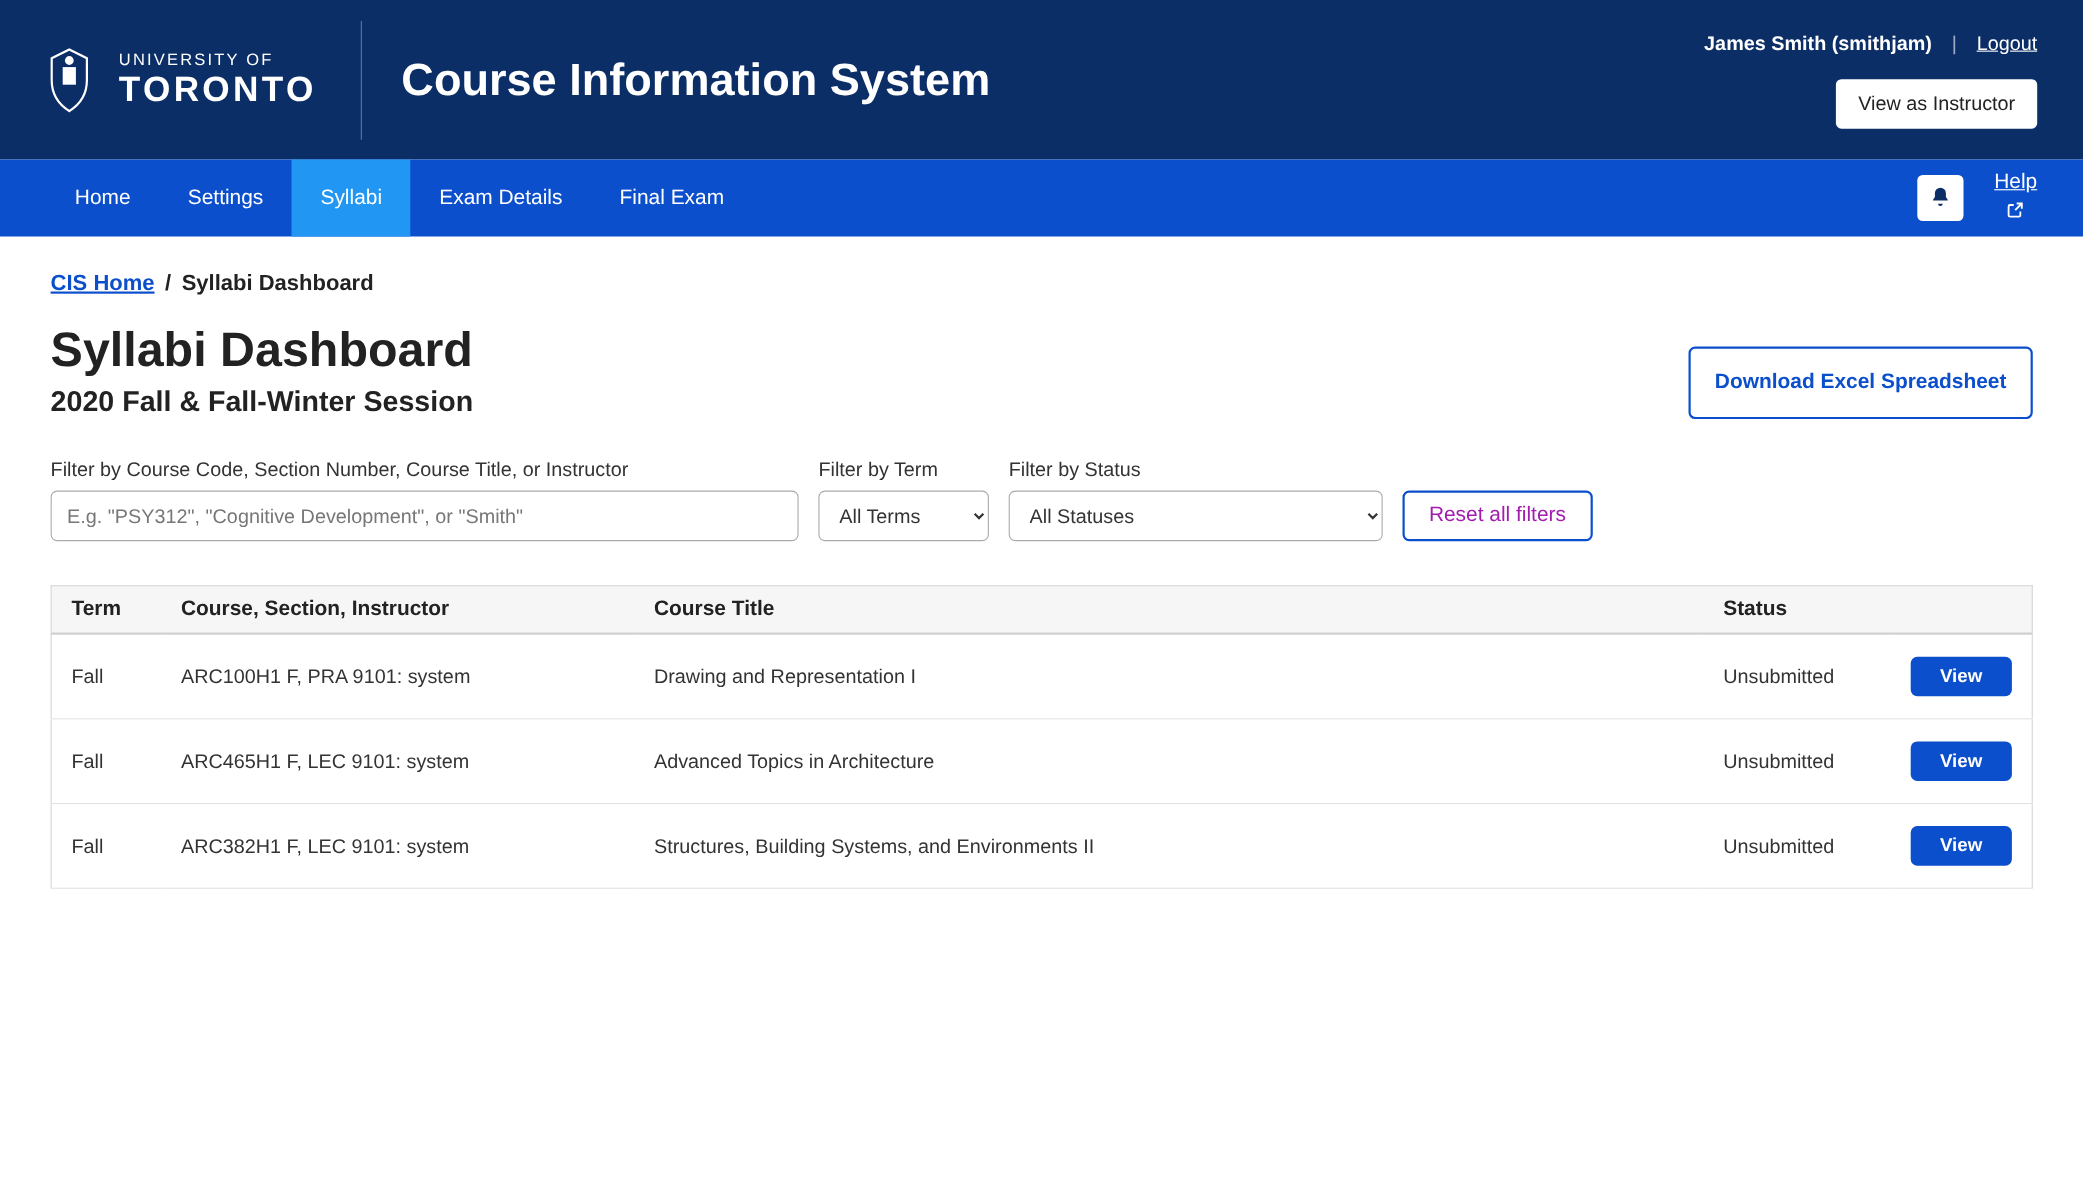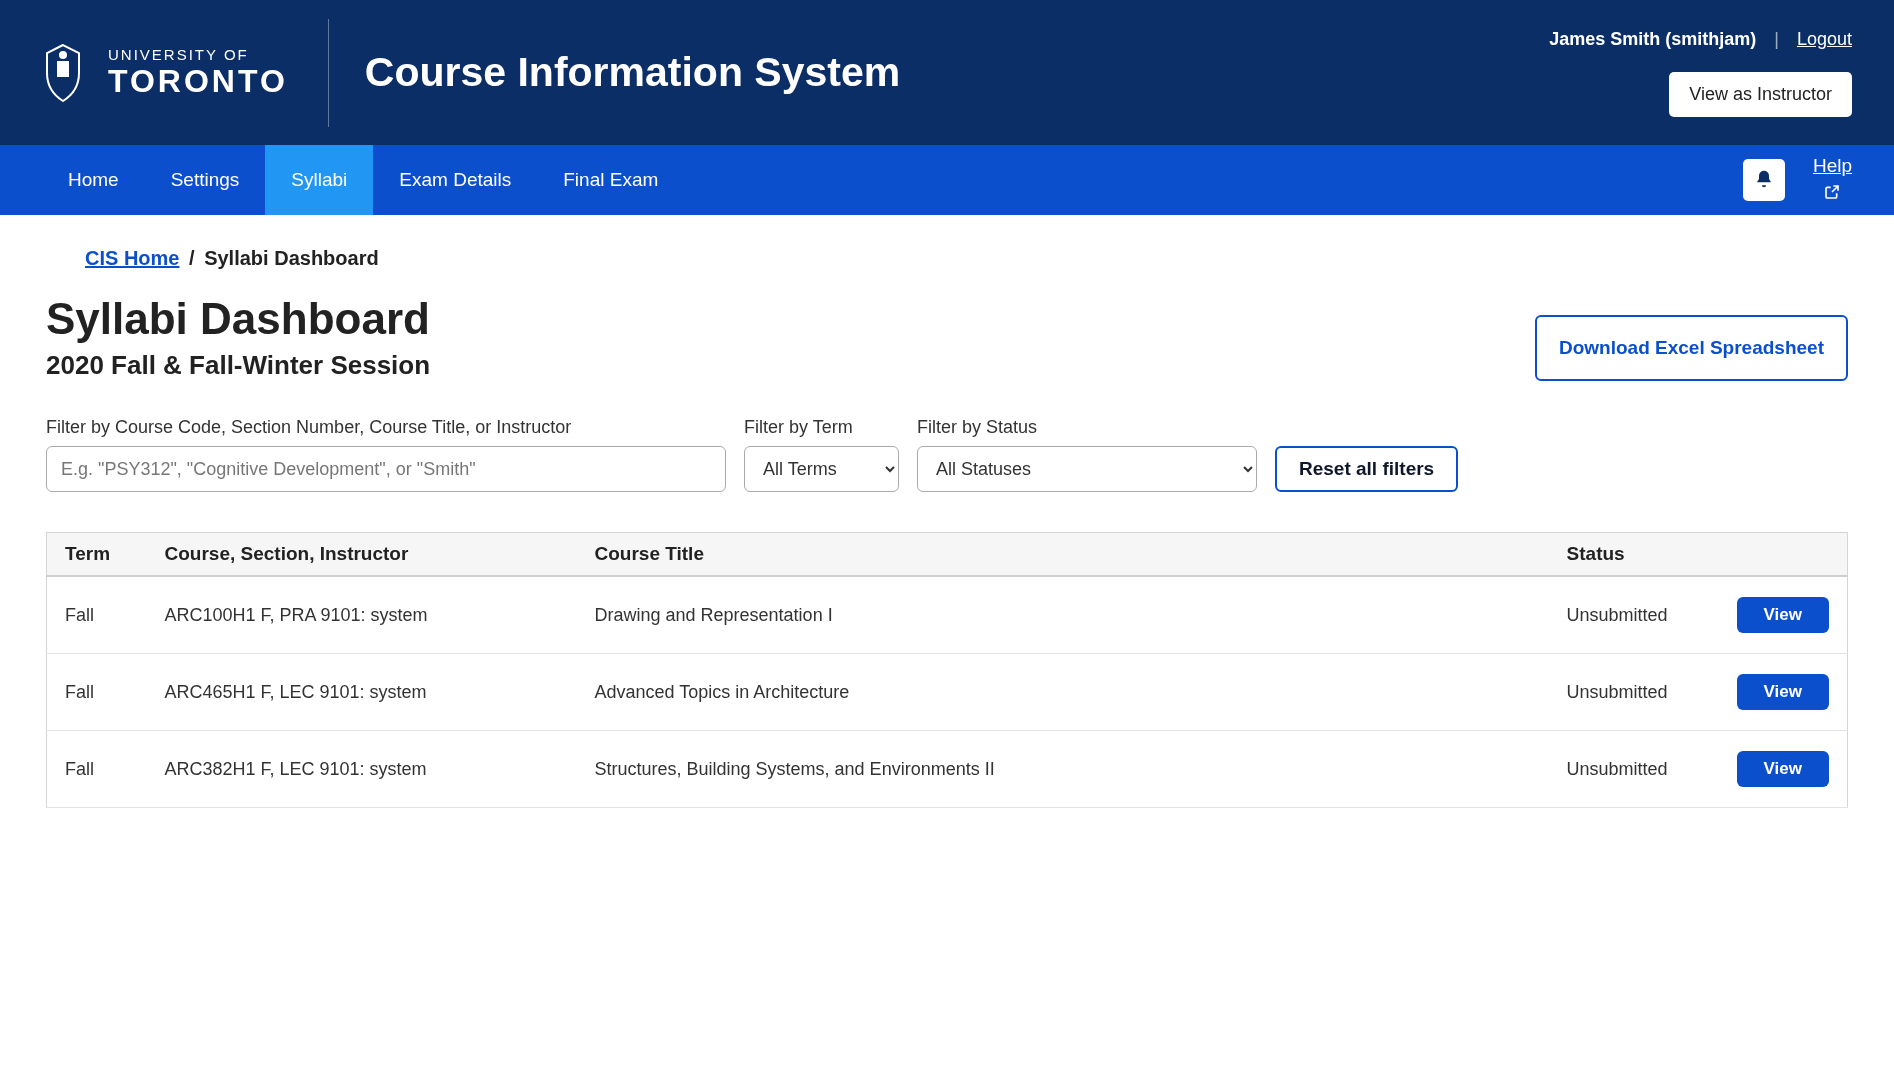--- a/index.html
+++ b/index.html
@@ -113,21 +113,20 @@
   }
 
   
   .main {
     padding: 32px 46px;
   }
   .breadcrumb {
     font-size: 20px;
     font-weight: 600;
     margin-bottom: 24px;
-    margin-left: 39px;
   }
   .breadcrumb a { color: #0b4fcc; text-decoration: underline; }
   .breadcrumb-sep { color: #222; margin: 0 4px; font-weight: 600; }
 
   .page-header-row {
     display: flex;
     align-items: flex-end;
     justify-content: space-between;
     margin-bottom: 36px;
   }
@@ -168,27 +167,27 @@
     font-size: 18px;
     background: #fff;
     color: #333;
   }
   .text-input { width: 680px; }
   .text-input::placeholder { color: #777; font-style: normal; }
   .select-input.term { width: 155px; }
   .select-input.status { width: 340px; }
   .reset-btn {
     border: 2px solid #0b4fcc;
-    color: #0f172a;
+    color: #a21caf;
     background: #fff;
     border-radius: 6px;
     padding: 0 22px;
     height: 46px;
     font-size: 19px;
-    font-weight: 700;
+    font-weight: 400;
     cursor: pointer;
   }
 
   
   .data-table {
     width: 100%;
     border: 1px solid #d5d5d5;
     border-collapse: collapse;
   }
   .data-table thead th {

